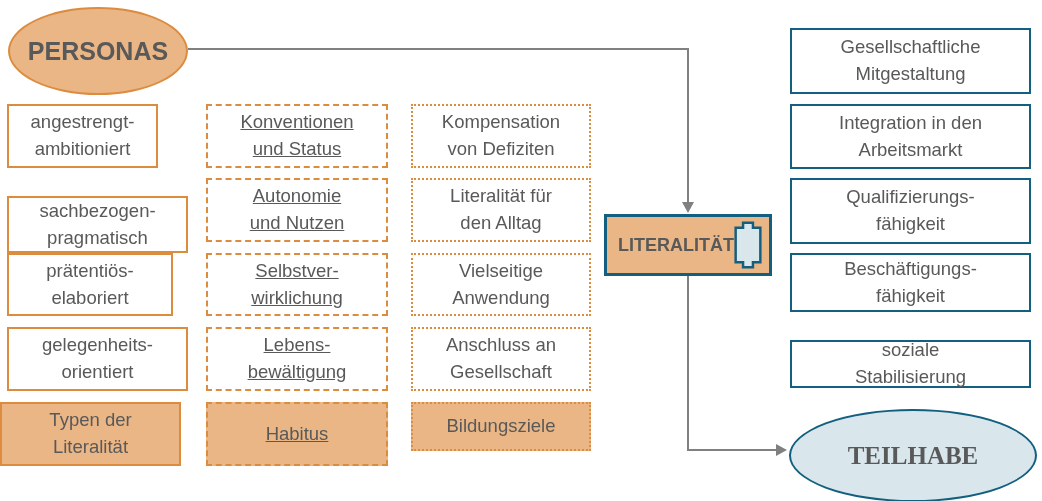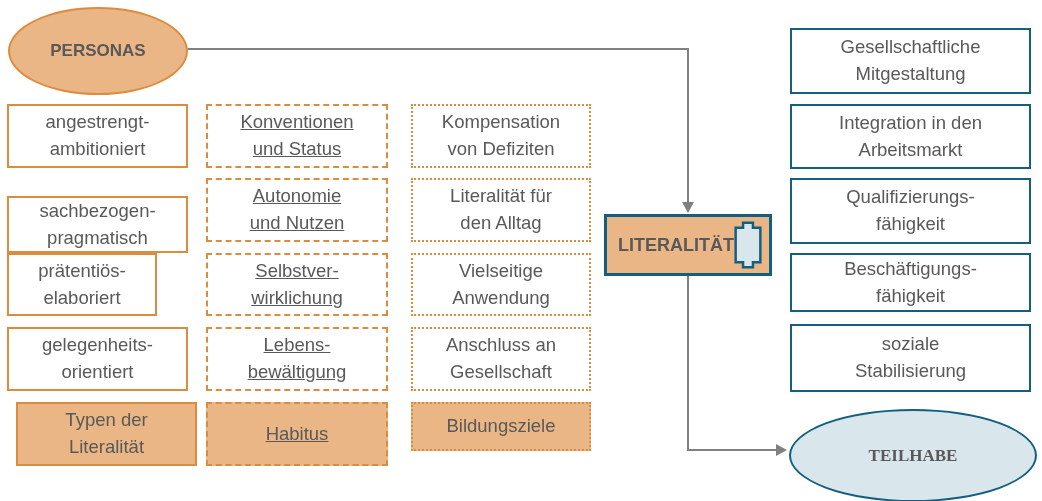--- a/index.html
+++ b/index.html
@@ -16,21 +16,21 @@
     background:#ffffff;
   }
   .b-solid {border:2.5px solid var(--orange-border);}
   .b-dashed{border:2px  dashed var(--orange-border);text-decoration:underline;}
   .b-dotted{border:2.5px dotted var(--orange-border);}
   .b-teal  {border:2.5px solid var(--teal-border);}
   .fill-orange{background:var(--orange-fill);}
   .ellipse{
     position:absolute;box-sizing:border-box;border-radius:50%;
     display:flex;align-items:center;justify-content:center;
-    font-weight:bold;font-size:17px;text-align:center;color:var(--text,#595959);
+    font-weight:bold;font-size:25px;text-align:center;color:var(--text,#595959);
   }
   .personas{
     left:8px;top:7px;width:180px;height:88px;
     background:var(--orange-fill);border:2.5px solid var(--orange-border);
   }
   .teilhabe{
     left:789px;top:409px;width:248px;height:93px;
     background:var(--blue-fill);border:2.5px solid var(--teal-border);font-family:Liberation Serif, serif;
   }
   .lit-node{
@@ -55,29 +55,29 @@
     <polyline class="connector" points="188,49 688,49 688,203"></polyline>
     <polygon class="arrowhead" points="682,202 694,202 688,213"></polygon>
     <polyline class="connector" points="688,276 688,450 777,450"></polyline>
     <polygon class="arrowhead" points="776,444 776,456 787,450"></polygon>
   </svg>
 
   <div class="ellipse personas">
     <span>PERSONAS</span>
   </div>
 
-  <div class="box b-solid" style="left:7px;top:104px;width:181px;height:64px">angestrengt-
+  <div class="box b-solid" style="left:7px;top:104px;width:151px;height:64px">angestrengt-
 ambitioniert</div>
   <div class="box b-solid" style="left:7px;top:196px;width:181px;height:57px">sachbezogen-
 pragmatisch</div>
-  <div class="box b-solid" style="left:7px;top:253px;width:150px;height:63px">prätentiös-
+  <div class="box b-solid" style="left:7px;top:253px;width:166px;height:63px">prätentiös-
 elaboriert</div>
   <div class="box b-solid" style="left:7px;top:327px;width:181px;height:64px">gelegenheits-
 orientiert</div>
-  <div class="box b-solid fill-orange" style="left:16px;top:402px;width:181px;height:64px">Typen der
+  <div class="box b-solid fill-orange" style="left:0;top:402px;width:181px;height:64px">Typen der
 Literalität</div>
 
   <div class="box b-dashed" style="left:206px;top:104px;width:182px;height:64px">Konventionen
 und Status</div>
   <div class="box b-dashed" style="left:206px;top:253px;width:182px;height:63px">Selbstver-
 wirklichung</div>
   <div class="box b-dashed" style="left:206px;top:178px;width:182px;height:64px">Autonomie
 und Nutzen</div>
   <div class="box b-dashed" style="left:206px;top:327px;width:182px;height:64px">Lebens-
 bewältigung</div>
@@ -101,20 +101,20 @@
   </div>
 
   <div class="box b-teal" style="left:790px;top:28px;width:241px;height:66px">Gesellschaftliche
 Mitgestaltung</div>
   <div class="box b-teal" style="left:790px;top:104px;width:241px;height:65px">Integration in den
 Arbeitsmarkt</div>
   <div class="box b-teal" style="left:790px;top:178px;width:241px;height:66px">Qualifizierungs-
 fähigkeit</div>
   <div class="box b-teal" style="left:790px;top:253px;width:241px;height:59px">Beschäftigungs-
 fähigkeit</div>
-  <div class="box b-teal" style="left:790px;top:324px;width:241px;height:68px">soziale
+  <div class="box b-teal" style="left:790px;top:340px;width:241px;height:48px">soziale
 Stabilisierung</div>
 
   <div class="ellipse teilhabe">
     <span>TEILHABE</span>
   </div>
 
 </div>
 
 </body></html>

